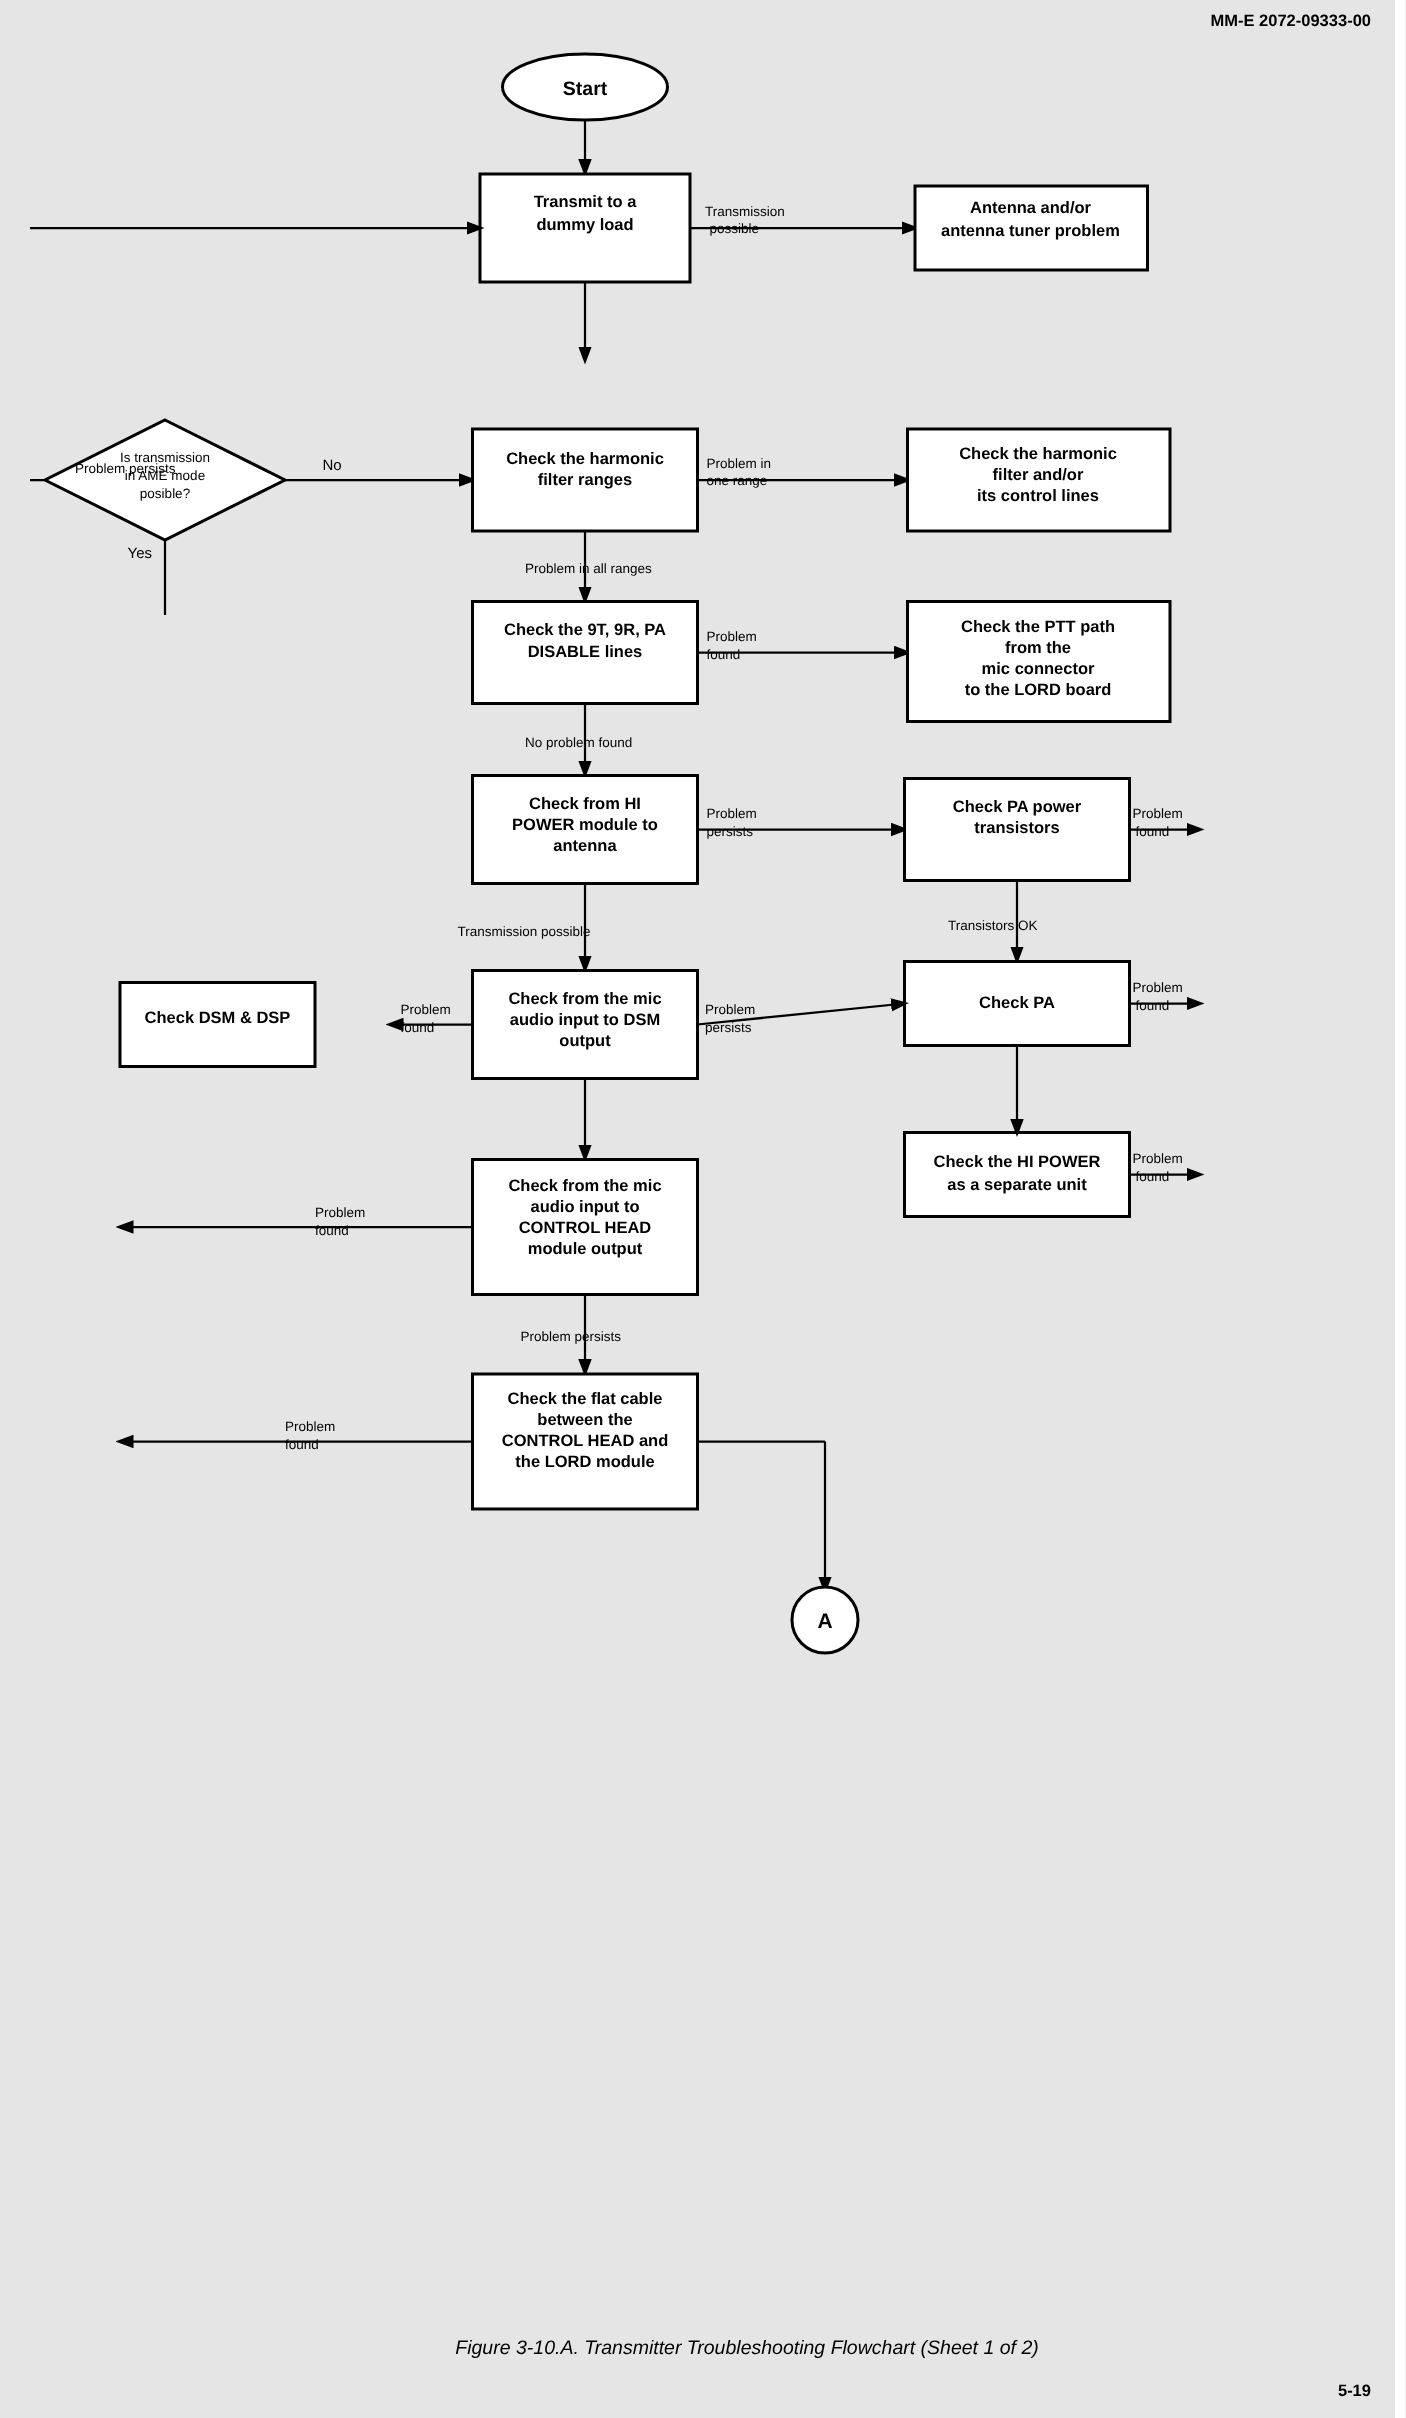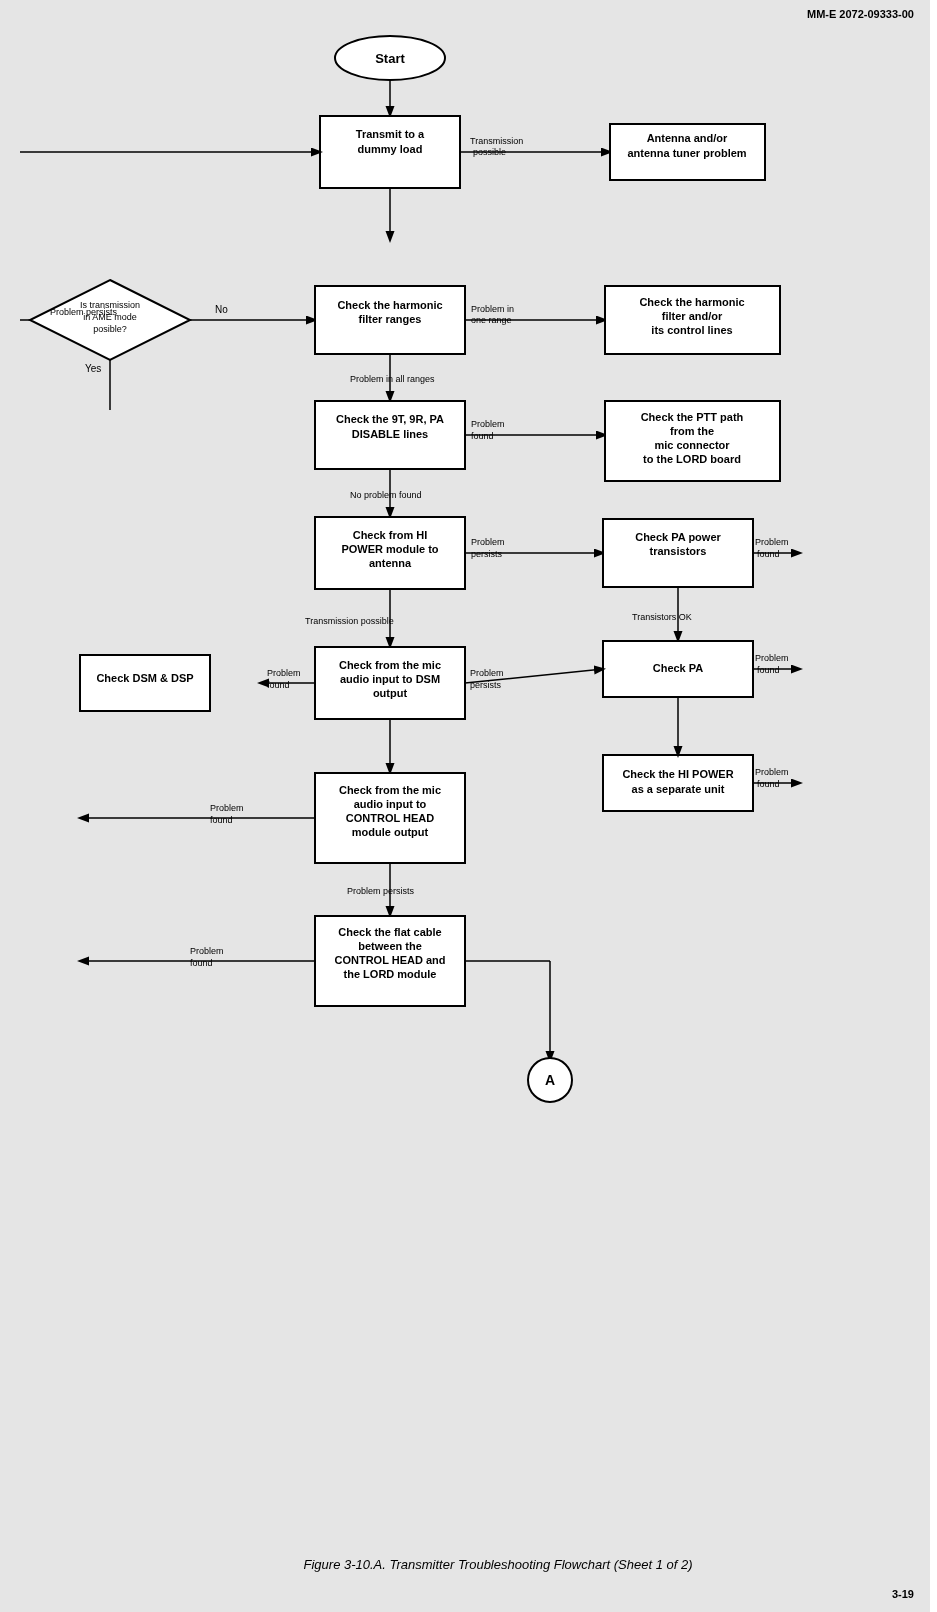--- a/index.html
+++ b/index.html
@@ -223,15 +223,15 @@
 
       <circle cx="530" cy="1060" r="22" fill="white" stroke="black" stroke-width="2"></circle>
       <text x="530" y="1065" text-anchor="middle" font-size="14" font-weight="bold">A</text>
 
       <line x1="90" y1="340" x2="90" y2="390" stroke="black" stroke-width="1.5"></line>
 
     </svg>
   </div>
 
   <div class="caption">Figure 3-10.A. Transmitter Troubleshooting Flowchart (Sheet 1 of 2)</div>
-  <div class="page-number">3-19</div>
+  <div class="page-number">5-19</div>
 
 </div>
 
 </body></html>

